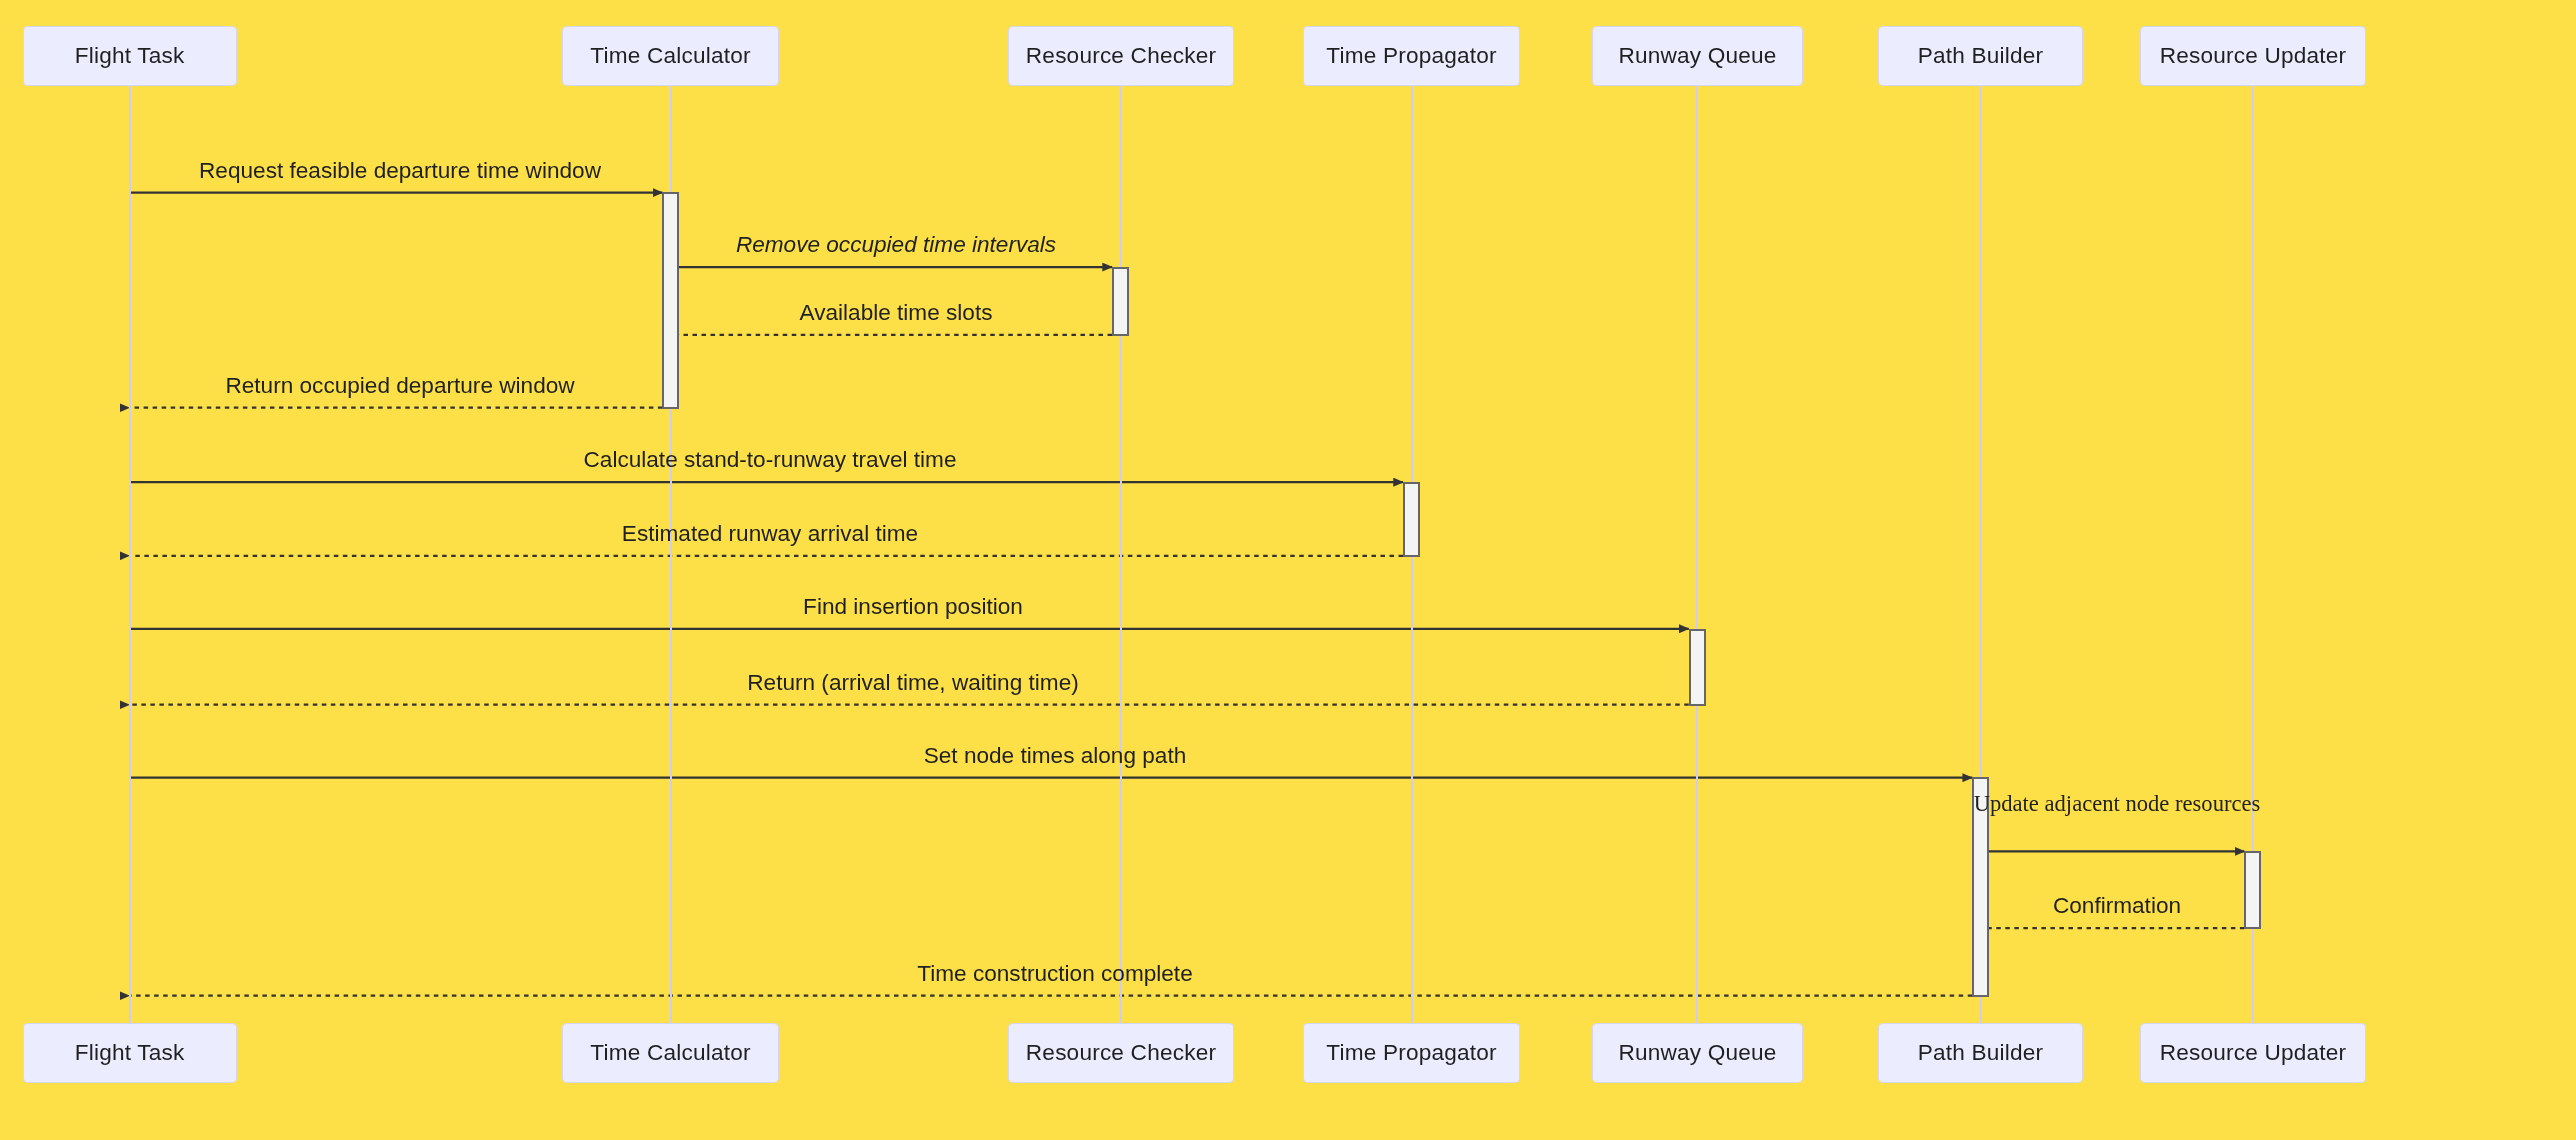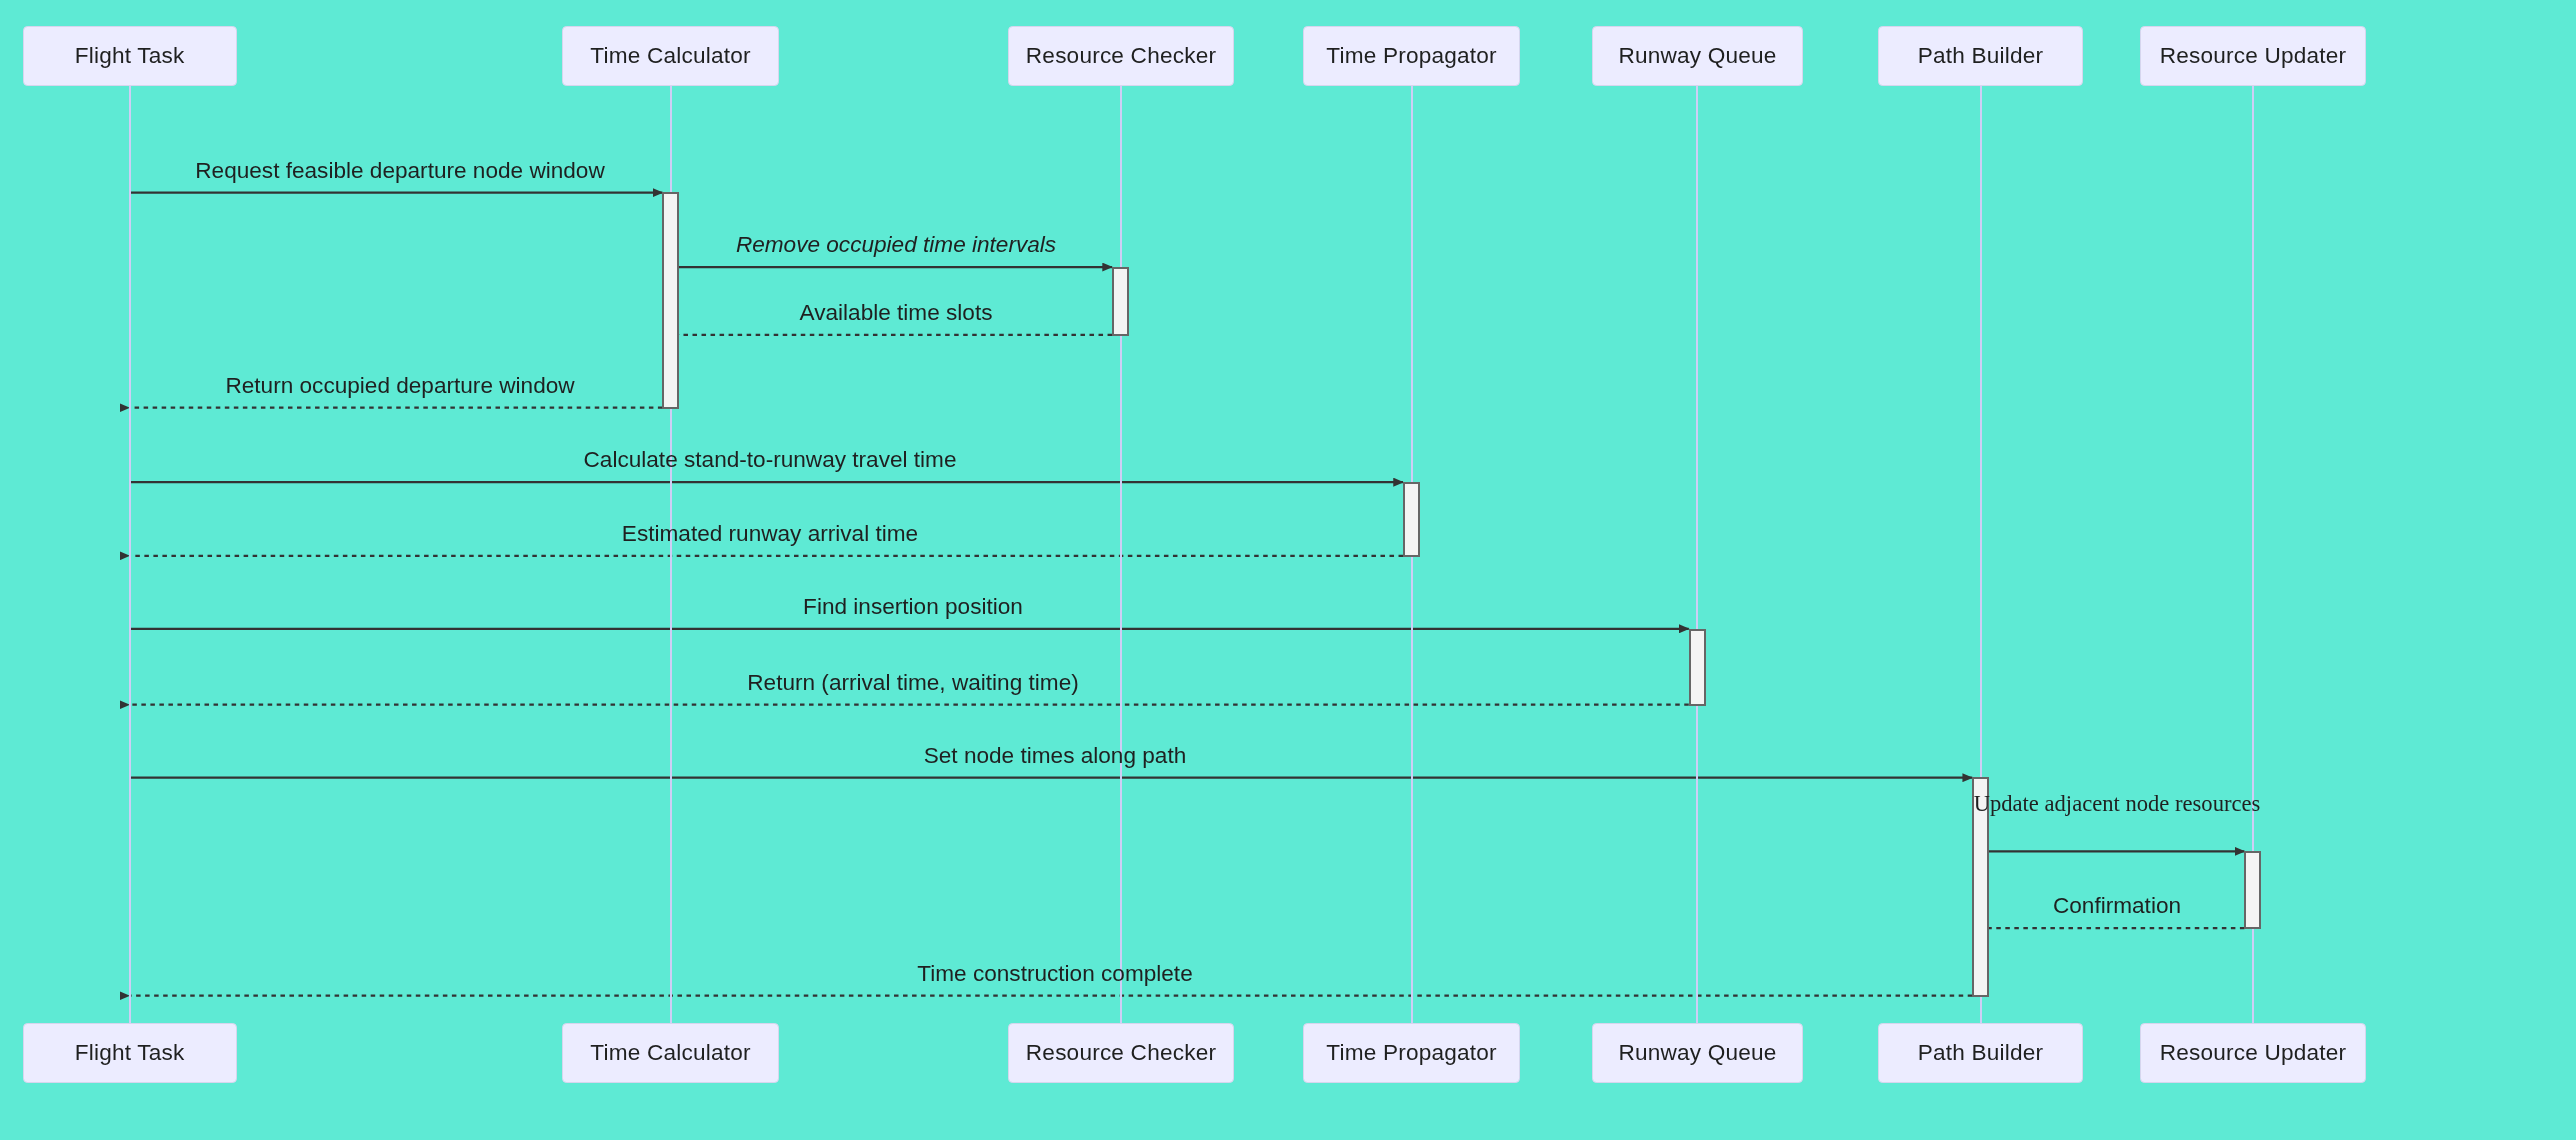--- a/index.html
+++ b/index.html
@@ -10,21 +10,21 @@
   body {
     font-family: "Liberation Sans", sans-serif;
     width: 2576px;
     height: 1141px;
     overflow: hidden;
   }
   #diagram {
     position: relative;
     width: 2576px;
     height: 1141px;
-    background: #5eead4;
+    background: #fde047;
   }
   #svg-layer {
     position: absolute;
     top: 0;
     left: 0;
     width: 2576px;
     height: 1141px;
   }
   .participant-box {
     position: absolute;
@@ -151,21 +151,21 @@
         <span>Runway Queue</span>
       </div>
       <div class="participant-box" style="left: 1878px; top: 1023px; width: 205px; height: 60px;">
         <span>Path Builder</span>
       </div>
       <div class="participant-box" style="left: 2140px; top: 1023px; width: 226px; height: 60px;">
         <span>Resource Updater</span>
       </div>
     </div>
   <div id="labels">
-      <div class="msg-label" style="left: 400px; top: 158px;">Request feasible departure node window</div>
+      <div class="msg-label" style="left: 400px; top: 158px;">Request feasible departure time window</div>
       <div class="msg-label" style="left: 896px; top: 232px; font-style: italic;">Remove occupied time intervals</div>
       <div class="msg-label" style="left: 896px; top: 300px;">Available time slots</div>
       <div class="msg-label" style="left: 400px; top: 373px;">Return occupied departure window</div>
       <div class="msg-label" style="left: 770px; top: 447px;">Calculate stand-to-runway travel time</div>
       <div class="msg-label" style="left: 770px; top: 521px; text-align: center;">Estimated runway arrival time</div>
       <div class="msg-label" style="left: 913px; top: 594px;">Find insertion position</div>
       <div class="msg-label" style="left: 913px; top: 670px;">Return (arrival time, waiting time)</div>
       <div class="msg-label" style="left: 1055px; top: 743px;">Set node times along path</div>
       <div class="msg-label" style="left: 2117px; top: 791px; font-family: Liberation Serif, serif;">Update adjacent node resources</div>
       <div class="msg-label" style="left: 2117px; top: 893px;">Confirmation</div>

